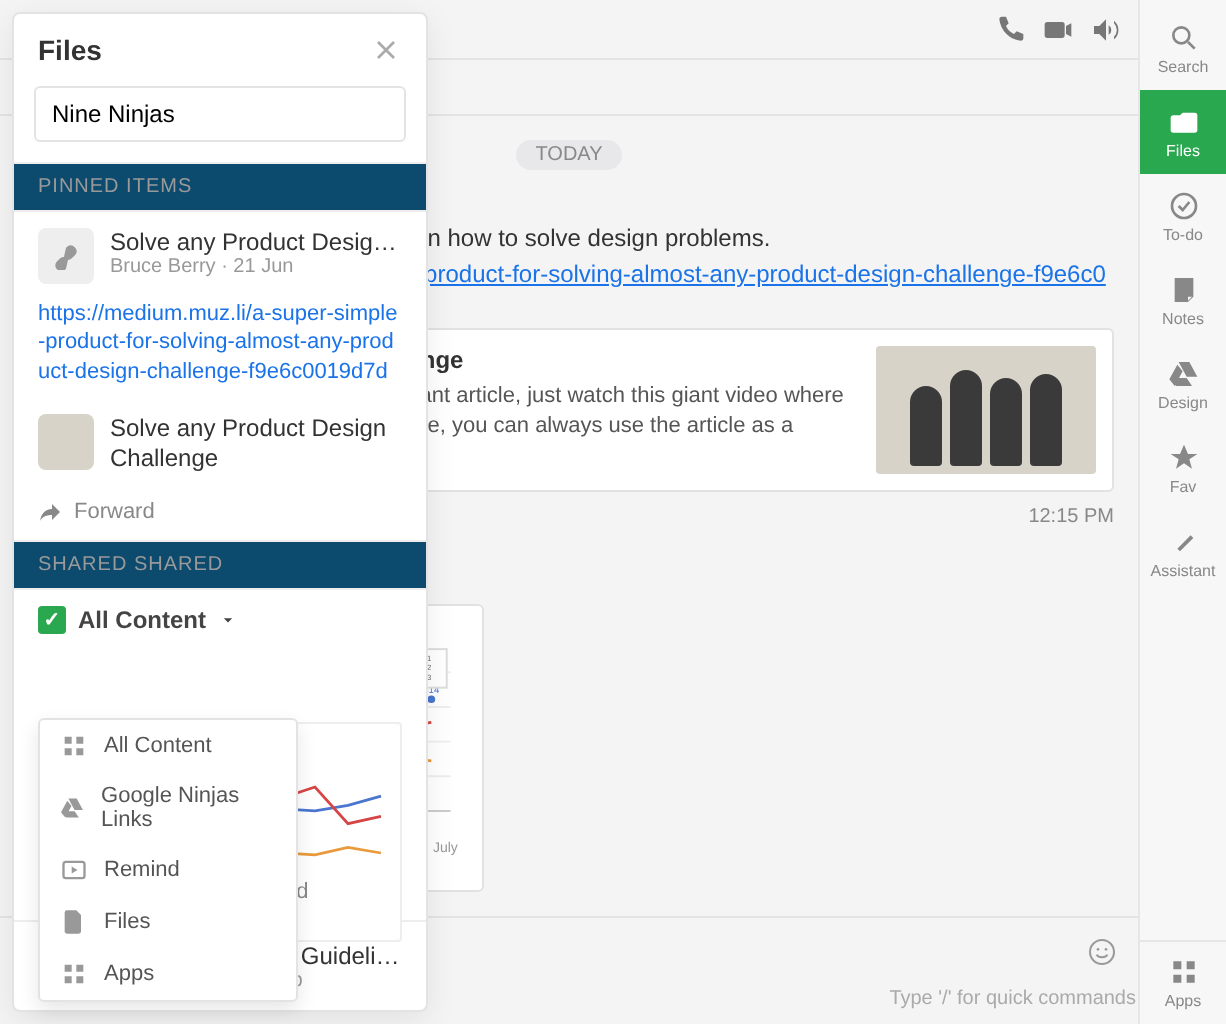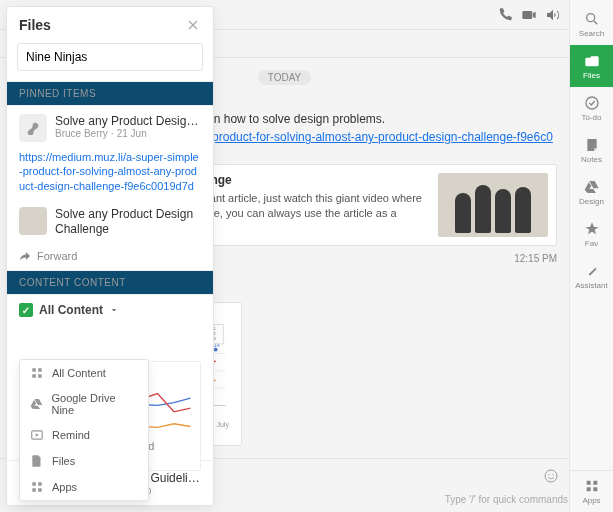--- a/index.html
+++ b/index.html
@@ -305,21 +305,21 @@
   <div class="pinrow">
     <div class="pinicon img"></div>
     <div class="pintitle" style="white-space:normal;line-height:1.3">Solve any Product Design Challenge</div>
   </div>
   <div class="pact">
       <svg width="12" height="12" viewBox="0 0 24 24">
         <path fill="currentColor" d="M14 4l8 8-8 8v-5c-6 0-10 2-12 6 1-7 5-12 12-12z"></path>
       </svg>
       <span>Forward</span>
     </div>
-  <div class="psection">CONTENT CONTENT</div>
+  <div class="psection">SHARED SHARED</div>
   <div class="allcontent">
     <span class="chk">✓</span>
     <span>All Content</span>
     <svg width="10" height="10" viewBox="0 0 24 24">
         <path fill="currentColor" d="M7 10l5 5 5-5z"></path>
       </svg>
   </div>
   <div class="shared">
     <span class="pngtag">h.png</span>
     <svg class="pinico" width="12" height="12" viewBox="0 0 24 24">
@@ -341,21 +341,21 @@
       <div class="ddi">
           <svg class="ddico" viewBox="0 0 24 24">
             <path fill="currentColor" d="M4 4h6v6H4zm10 0h6v6h-6zM4 14h6v6H4zm10 0h6v6h-6z"></path>
           </svg>
           <span>All Content</span>
         </div>
       <div class="ddi">
           <svg class="ddico" viewBox="0 0 24 24">
             <path fill="currentColor" d="M8 3h8l6 11H14zM7 5 1 16l4 5 6-11zM14 15H2l4 6h12z"></path>
           </svg>
-          <span>Google Drive Nine</span>
+          <span>Google Ninjas Links</span>
         </div>
       <div class="ddi">
           <svg class="ddico" viewBox="0 0 24 24">
             <rect x="3" y="5" width="18" height="14" rx="2" fill="none" stroke="currentColor" stroke-width="2"></rect>
             <path d="M10 9l5 3-5 3z" fill="currentColor"></path>
           </svg>
           <span>Remind</span>
         </div>
       <div class="ddi">
           <svg class="ddico" viewBox="0 0 24 24">

